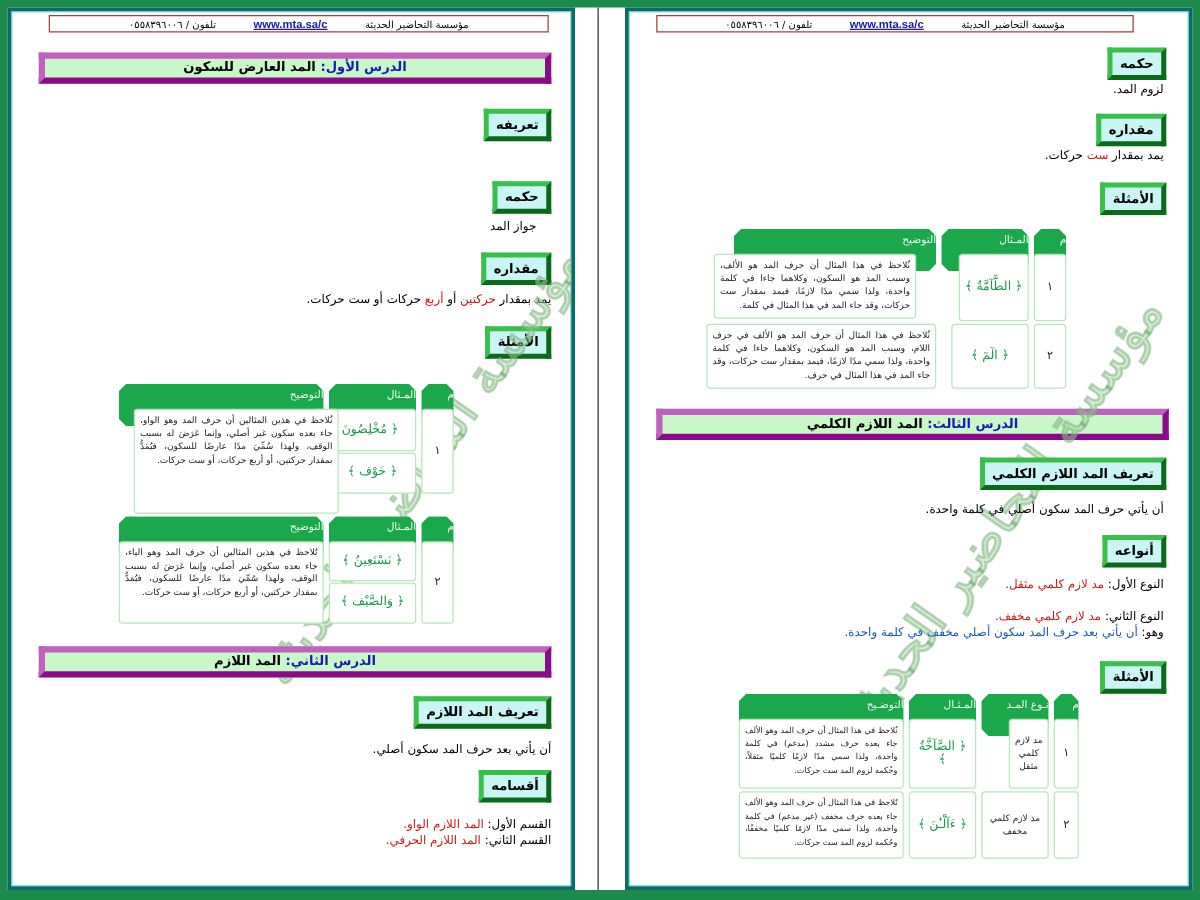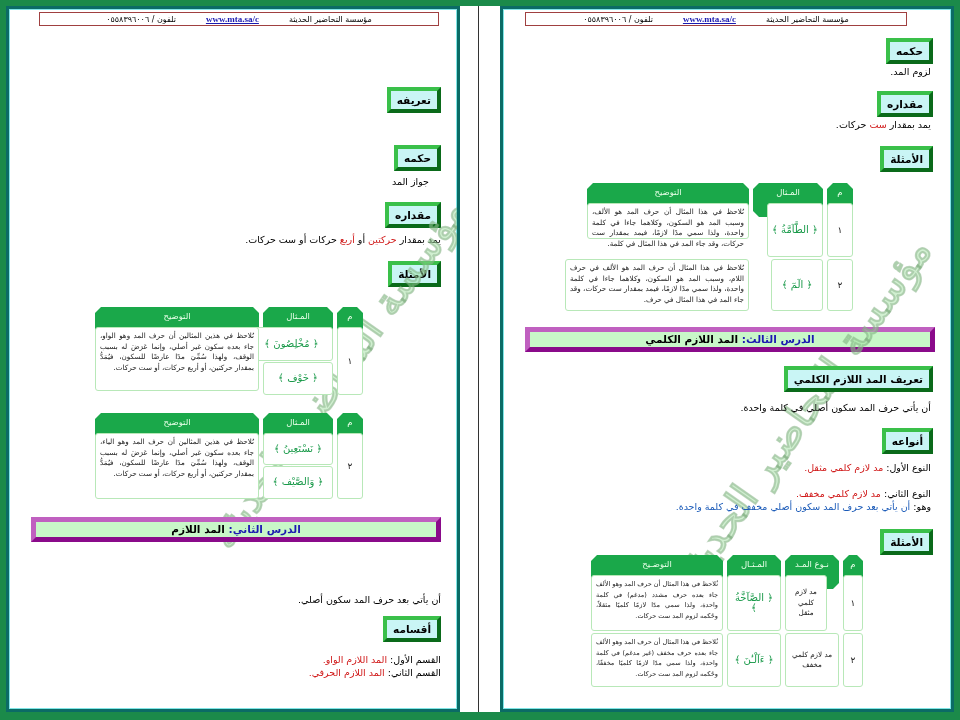--- a/index.html
+++ b/index.html
@@ -5,29 +5,29 @@
 *{box-sizing:border-box;margin:0;padding:0}
 html,body{width:960px;height:720px;overflow:hidden;background:#1b8a4a}
 body{font-family:"DejaVu Sans","Liberation Sans",sans-serif;position:relative}
 .stage{position:absolute;left:0;top:0;width:960px;height:720px;background:#1b8a4a}
 .gap{position:absolute;left:460px;top:6px;width:40px;height:706px;background:#fff}
 .gap .rule{position:absolute;left:18px;top:0;bottom:0;width:1px;background:#333}
 .page{position:absolute;top:6px;height:706px;background:#fff;border:3px solid #0b6b66;box-shadow:inset 0 0 0 1px #7fe6e6;direction:rtl;overflow:hidden}
 .page.left{left:6px;width:454px}
 .page.right{left:500px;width:454px}
 .hdr{position:absolute;top:3px;height:14px;border:1px solid #a04040;background:#fff;font-size:8px;display:flex;justify-content:center;align-items:center;gap:30px;color:#000;direction:rtl}
-.hdr .url{color:#1a1ab0;text-decoration:underline;font-family:Liberation Serif, serif;font-size:9px;font-weight:bold}
+.hdr .url{color:#1a1ab0;text-decoration:underline;font-family:Liberation Sans, sans-serif;font-size:9px;font-weight:bold}
 .lesson{position:absolute;height:25px;background:#c8f7c8;border:5px solid #8a0a8a;border-top-color:#c060c0;border-left-color:#c060c0;text-align:center;font-size:10.5px;font-weight:bold;line-height:15px;color:#000}
 .lesson .lbl{color:#1a1ab0}
 .tag{position:absolute;height:26px;background:#c9f5f5;border:4px solid #0a6a1a;border-top-color:#3ac04a;border-left-color:#3ac04a;font-size:10.5px;font-weight:bold;padding:0 6px;line-height:18px;color:#000;white-space:nowrap}
 .txt{position:absolute;font-size:9.5px;font-weight:normal;color:#000;white-space:nowrap;line-height:13px}
 .red{color:#d01818}
 .blue{color:#1a5ab8}
 .tbl{position:absolute;direction:rtl}
-.th{position:absolute;height:34px;background:#1aa84a;color:#e8ffe8;font-size:8.5px;text-align:center;line-height:18px;border-radius:4px;clip-path:polygon(6px 0,calc(100% - 6px) 0,100% 6px,100% calc(100% - 6px),calc(100% - 6px) 100%,6px 100%,0 calc(100% - 6px),0 6px)}
+.th{position:absolute;height:34px;background:#1aa84a;color:#e8ffe8;font-size:8.5px;line-height:18px;border-radius:4px;clip-path:polygon(6px 0,calc(100% - 6px) 0,100% 6px,100% calc(100% - 6px),calc(100% - 6px) 100%,6px 100%,0 calc(100% - 6px),0 6px)}
 .td{position:absolute;border:1px solid #b8e8b8;background:#fff;border-radius:3px;font-size:7.2px;color:#222;line-height:10.5px;padding:3px 4px;text-align:justify}
 .td.c{display:flex;align-items:center;justify-content:center;text-align:center}
 .word{color:#1a9a4a;font-size:10px}
 .num{font-size:9px}
 .wm{position:absolute;color:rgba(150,220,150,0.45);font-size:40px;font-weight:bold;transform:rotate(-55deg);white-space:nowrap;pointer-events:none;font-family:"DejaVu Serif",serif;-webkit-text-stroke:1px rgba(120,160,120,0.4)}
 </style>
 </head>
 <body>
 
 <div class="stage">
@@ -35,20 +35,23 @@
       <div class="rule"></div>
     </div>
 
   <div class="page left">
     <div class="hdr" style="right:18px;width:400px">
       <span>مؤسسة التحاضير الحديثة</span>
       <span class="url">www.mta.sa/c</span>
       <span>تلفون / ٠٥٥٨٣٩٦٠٠٦</span>
     </div>
 
+    <div class="lesson" style="right:16px;width:410px;top:33px">
+      <span class="lbl">الدرس الأول:</span> <span>المد العارض للسكون</span>
+    </div>
 
     <div class="tag" style="right:16px;top:78px">تعريفه</div>
 
     <div class="tag" style="right:16px;top:136px">حكمه</div>
     <div class="txt" style="right:28px;top:166px">جواز المد</div>
 
     <div class="tag" style="right:16px;top:193px">مقداره</div>
     <div class="txt" style="right:16px;top:224px"><span>يمد بمقدار </span><span class="red">حركتين</span><span> أو </span><span class="red">أربع</span><span> حركات أو ست حركات.</span></div>
 
     <div class="tag" style="right:16px;top:252px">الأمثلة</div>
@@ -56,36 +59,37 @@
     <div class="wm" style="left:120px;top:340px">مؤسسة التحاضير الحديثة</div>
 
     <div class="tbl" style="right:0;top:0">
       <div class="th" style="right:94px;top:298px;width:26px">م</div>
       <div class="th" style="right:124px;top:298px;width:70px">المـثال</div>
       <div class="th" style="right:198px;top:298px;width:164px">التوضيح</div>
 
       <div class="td c num" style="right:94px;top:318px;width:26px;height:68px">١</div>
       <div class="td c word" style="right:124px;top:318px;width:83px;height:34px">﴿ مُخْلِصُونَ ﴾</div>
       <div class="td c word" style="right:124px;top:353px;width:70px;height:33px">﴿ خَوْف ﴾</div>
-      <div class="td" style="right:198px;top:318px;width:164px;height:64px">نُلاحظ في هذين المثالين أن حرف المد وهو الواو، جاء بعده سكون غير أصلي، وإنما عَرَضَ له بسبب الوقف، ولهذا سُمِّيَ مدًا عارضًا للسكون، فيُمَدُّ بمقدار حركتين، أو أربع حركات، أو ست حركات.</div>
+      <div class="td" style="right:186px;top:318px;width:164px;height:84px">نُلاحظ في هذين المثالين أن حرف المد وهو الواو، جاء بعده سكون غير أصلي، وإنما عَرَضَ له بسبب الوقف، ولهذا سُمِّيَ مدًا عارضًا للسكون، فيُمَدُّ بمقدار حركتين، أو أربع حركات، أو ست حركات.</div>
 
       <div class="th" style="right:94px;top:404px;width:26px">م</div>
       <div class="th" style="right:124px;top:404px;width:70px">المـثال</div>
       <div class="th" style="right:198px;top:404px;width:164px">التوضيح</div>
 
       <div class="td c num" style="right:94px;top:424px;width:26px;height:66px">٢</div>
       <div class="td c word" style="right:124px;top:424px;width:70px;height:32px">﴿ نَسْتَعِينُ ﴾</div>
       <div class="td c word" style="right:124px;top:457px;width:70px;height:33px">﴿ وَالصَّيْف ﴾</div>
       <div class="td" style="right:198px;top:424px;width:164px;height:66px">نُلاحظ في هذين المثالين أن حرف المد وهو الياء، جاء بعده سكون غير أصلي، وإنما عَرَضَ له بسبب الوقف، ولهذا سُمِّيَ مدًا عارضًا للسكون، فيُمَدُّ بمقدار حركتين، أو أربع حركات، أو ست حركات.</div>
     </div>
 
     <div class="lesson" style="right:16px;width:410px;top:508px">
       <span class="lbl">الدرس الثاني:</span> <span>المد اللازم</span>
     </div>
 
+    <div class="tag" style="right:16px;top:548px">تعريف المد اللازم</div>
     <div class="txt" style="right:16px;top:584px">أن يأتي بعد حرف المد سكون أصلي.</div>
 
     <div class="tag" style="right:16px;top:607px">أقسامه</div>
     <div class="txt" style="right:16px;top:644px"><span>القسم الأول: </span><span class="red">المد اللازم الواو.</span></div>
     <div class="txt" style="right:16px;top:657px"><span>القسم الثاني: </span><span class="red">المد اللازم الحرفي.</span></div>
   </div>
 
   <div class="page right">
     <div class="hdr" style="right:44px;width:382px">
       <span>مؤسسة التحاضير الحديثة</span>
@@ -101,24 +105,24 @@
 
     <div class="tag" style="right:18px;top:137px">الأمثلة</div>
 
     <div class="tbl" style="right:0;top:0">
       <div class="th" style="right:98px;top:174px;width:26px">م</div>
       <div class="th" style="right:128px;top:174px;width:70px">المـثال</div>
       <div class="th" style="right:202px;top:174px;width:162px">التوضيح</div>
 
       <div class="td c num" style="right:98px;top:194px;width:26px;height:54px">١</div>
       <div class="td c word" style="right:128px;top:194px;width:56px;height:54px">﴿ الطَّآمَّةُ ﴾</div>
-      <div class="td" style="right:202px;top:194px;width:162px;height:36px">نُلاحظ في هذا المثال أن حرف المد هو الألف، وسبب المد هو السكون، وكلاهما جاءا في كلمة واحدة، ولذا سمي مدًا لازمًا، فيمد بمقدار ست حركات، وقد جاء المد في هذا المثال في كلمة.</div>
+      <div class="td" style="right:218px;top:194px;width:162px;height:52px">نُلاحظ في هذا المثال أن حرف المد هو الألف، وسبب المد هو السكون، وكلاهما جاءا في كلمة واحدة، ولذا سمي مدًا لازمًا، فيمد بمقدار ست حركات، وقد جاء المد في هذا المثال في كلمة.</div>
 
       <div class="td c num" style="right:98px;top:250px;width:26px;height:52px">٢</div>
-      <div class="td c word" style="right:128px;top:250px;width:52px;height:52px">﴿ الٓمٓ ﴾</div>
+      <div class="td c word" style="right:128px;top:250px;width:62px;height:52px">﴿ الٓمٓ ﴾</div>
       <div class="td" style="right:202px;top:250px;width:184px;height:52px">نُلاحظ في هذا المثال أن حرف المد هو الألف في حرف اللام، وسبب المد هو السكون، وكلاهما جاءا في كلمة واحدة، ولذا سمي مدًا لازمًا، فيمد بمقدار ست حركات، وقد جاء المد في هذا المثال في حرف.</div>
     </div>
 
     <div class="lesson" style="right:16px;width:410px;top:318px">
       <span class="lbl">الدرس الثالث:</span> <span>المد اللازم الكلمي</span>
     </div>
 
     <div class="wm" style="left:90px;top:380px">مؤسسة التحاضير الحديثة</div>
 
     <div class="tag" style="right:18px;top:357px">تعريف المد اللازم الكلمي</div>
@@ -131,21 +135,21 @@
 
     <div class="tag" style="right:18px;top:520px">الأمثلة</div>
 
     <div class="tbl" style="right:0;top:0">
       <div class="th" style="right:88px;top:546px;width:20px">م</div>
       <div class="th" style="right:112px;top:546px;width:54px">نـوع المـد</div>
       <div class="th" style="right:170px;top:546px;width:54px">المـثـال</div>
       <div class="th" style="right:228px;top:546px;width:132px">التوضـيح</div>
 
       <div class="td c num" style="right:88px;top:566px;width:20px;height:56px">١</div>
-      <div class="td c" style="right:124px;top:566px;width:42px;height:56px">مد لازم كلمي مثقل</div>
+      <div class="td c" style="right:112px;top:566px;width:32px;height:56px">مد لازم كلمي مثقل</div>
       <div class="td c word" style="right:170px;top:566px;width:54px;height:56px">﴿ الصَّآخَّةُ ﴾</div>
       <div class="td" style="right:228px;top:566px;width:132px;height:56px;font-size:6.5px;line-height:10.5px">نُلاحظ في هذا المثال أن حرف المد وهو الألف جاء بعده حرف مشدد (مدغم) في كلمة واحدة، ولذا سمي مدًا لازمًا كلميًا مثقلاً، وحُكمه لزوم المد ست حركات.</div>
 
       <div class="td c num" style="right:88px;top:624px;width:20px;height:54px">٢</div>
       <div class="td c" style="right:112px;top:624px;width:54px;height:54px">مد لازم كلمي مخفف</div>
       <div class="td c word" style="right:170px;top:624px;width:54px;height:54px">﴿ ءَآلْـٰٔنَ ﴾</div>
       <div class="td" style="right:228px;top:624px;width:132px;height:54px;font-size:6.5px;line-height:10.5px">نُلاحظ في هذا المثال أن حرف المد وهو الألف جاء بعده حرف مخفف (غير مدغم) في كلمة واحدة، ولذا سمي مدًا لازمًا كلميًا مخففًا، وحُكمه لزوم المد ست حركات.</div>
     </div>
   </div>
 </div>

